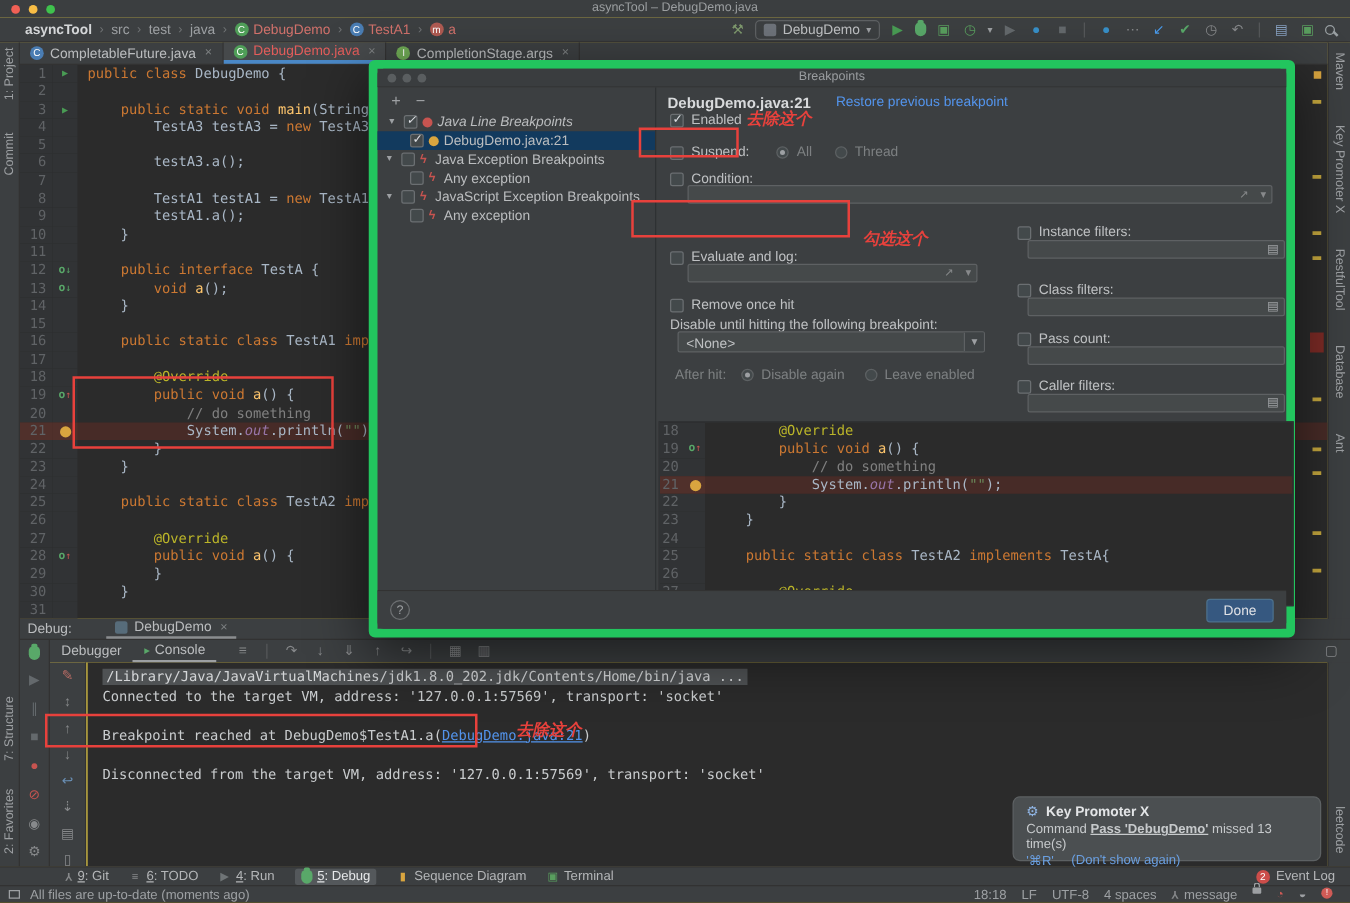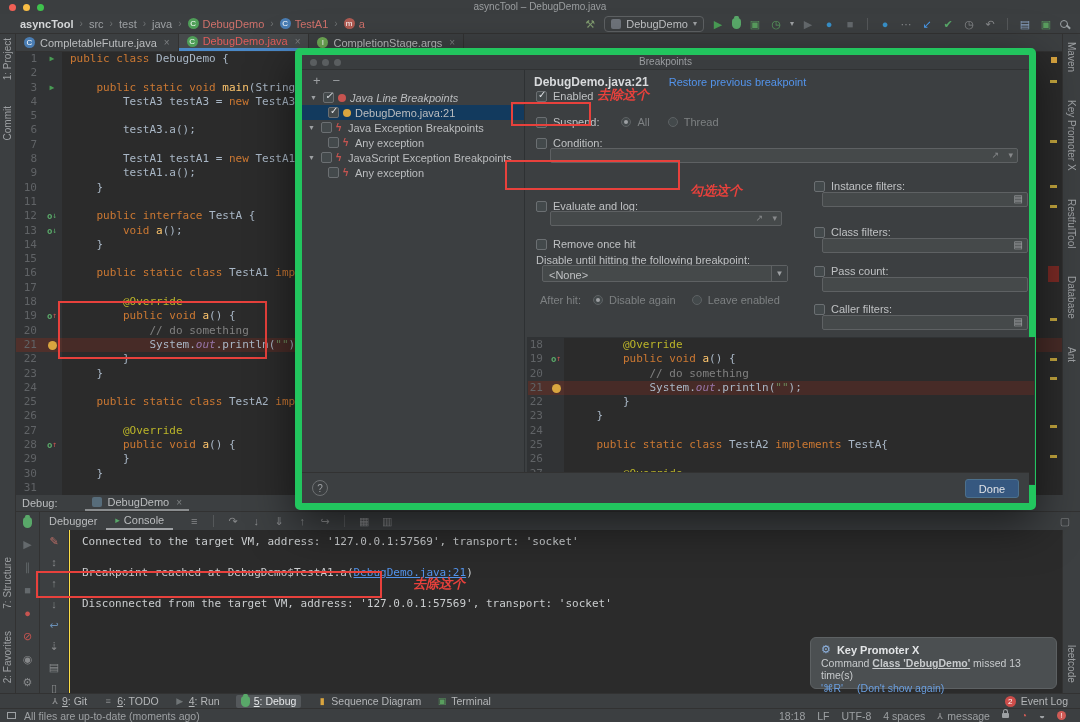--- a/index.html
+++ b/index.html
@@ -142,21 +142,21 @@
   .bitem{display:flex;align-items:center;gap:4px;height:13px}
   .bitem .ticon{width:10px;font-size:9px}
   .bitem.active{background:#54585b;border-radius:2px;padding:0 5px;color:#e6e8ea}
   .bitem u{text-decoration:underline}
   #eventlog{position:absolute;right:12px;display:flex;align-items:center;gap:5px}
   .elbadge{width:11px;height:11px;border-radius:50%;background:#cc4d4a;color:#fff;font-size:8px;
     line-height:11px;text-align:center}
   #statusbar{position:absolute;left:0;top:708px;width:1080px;height:14px;background:#3c3f41;
     border-top:1px solid #323232;display:flex;align-items:center;font-size:10.5px;color:#9da0a3}
   .winico{width:9px;height:7px;border:1px solid #9da0a3;margin:0 8px 0 7px}
-  #sb-right{margin-left:auto;margin-right:14px;display:flex;align-items:center;gap:12px}
+  #sb-right{margin-left:auto;margin-right:14px;display:flex;align-items:flex-start;gap:12px}
   .lockico{width:7px;height:5px;background:#9da0a3;position:relative;border-radius:1px}
   .lockico::before{content:"";position:absolute;top:-4px;left:1px;width:3px;height:3px;
     border:1.5px solid #9da0a3;border-bottom:none;border-radius:3px 3px 0 0}
   .errdot{width:9px;height:9px;border-radius:50%;background:#cf5b56;color:#fff;font-size:7px;
     line-height:9px;text-align:center}
   
   #notification{position:absolute;left:810px;top:637px;width:247px;height:52px;background:#4b4f51;
     border:1px solid #5d6163;border-radius:6px;z-index:70;padding:5px 10px;font-size:10.5px;color:#c7cacc}
   .nt-title{display:flex;align-items:center;gap:6px;color:#e3e5e7;font-weight:bold;font-size:11px}
   .nt-cmd{margin-top:1px}
@@ -515,20 +515,21 @@
       <span class="ticon" style="color: rgb(182, 107, 100);">✎</span>
       <span class="ticon" style="color: rgb(135, 137, 139);">↕</span>
       <span class="ticon" style="color: rgb(135, 137, 139);">↑</span>
       <span class="ticon" style="color: rgb(135, 137, 139);">↓</span>
       <span class="ticon" style="color: rgb(106, 143, 181);">↩</span>
       <span class="ticon" style="color: rgb(135, 137, 139);">⇣</span>
       <span class="ticon" style="color: rgb(135, 137, 139);">▤</span>
       <span class="ticon" style="color: rgb(135, 137, 139);">▯</span>
     </div>
   <div id="console-lines">
+      <div class="cline"><span class="cmdspan">/Library/Java/JavaVirtualMachines/jdk1.8.0_202.jdk/Contents/Home/bin/java ...</span></div>
       <div class="cline">Connected to the target VM, address: '127.0.0.1:57569', transport: 'socket'</div>
       <div class="cline">&nbsp;</div>
       <div class="cline"><span>Breakpoint reached at DebugDemo$TestA1.a(</span><span class="clink">DebugDemo.java:21</span><span>)</span></div>
       <div class="cline">&nbsp;</div>
       <div class="cline">Disconnected from the target VM, address: '127.0.0.1:57569', transport: 'socket'</div>
       <div class="cline">&nbsp;</div>
     </div>
 
   <div id="bottombar">
     <div id="bb-items" style="display:flex;gap:16px;align-items:center">
@@ -782,21 +783,21 @@
       <span class="helpbtn">?</span>
       <button class="donebtn">Done</button>
     </div>
   </div>
 
   <div id="notification">
     <div class="nt-title">
       <span style="color:#8fb4e3;font-weight:normal">⚙</span>
       <span>Key Promoter X</span>
     </div>
-    <div class="nt-cmd"><span>Command </span><b>Class 'DebugDemo'</b><span> missed 13 time(s)</span></div>
+    <div class="nt-cmd"><span>Command </span><b>Pass 'DebugDemo'</b><span> missed 13 time(s)</span></div>
     <div class="nt-links">
       <span>'⌘R'</span>
       <span>(Don't show again)</span>
     </div>
   </div>
 
   <div class="rbox" style="left:58px;top:301px;width:209px;height:58px;z-index:10"></div>
   <div class="rbox" style="left:511px;top:102px;width:80px;height:24px"></div>
   <div class="rbox" style="left:505px;top:160px;width:175px;height:30px"></div>
   <div class="rbox" style="left:36px;top:571px;width:346px;height:27px"></div>

